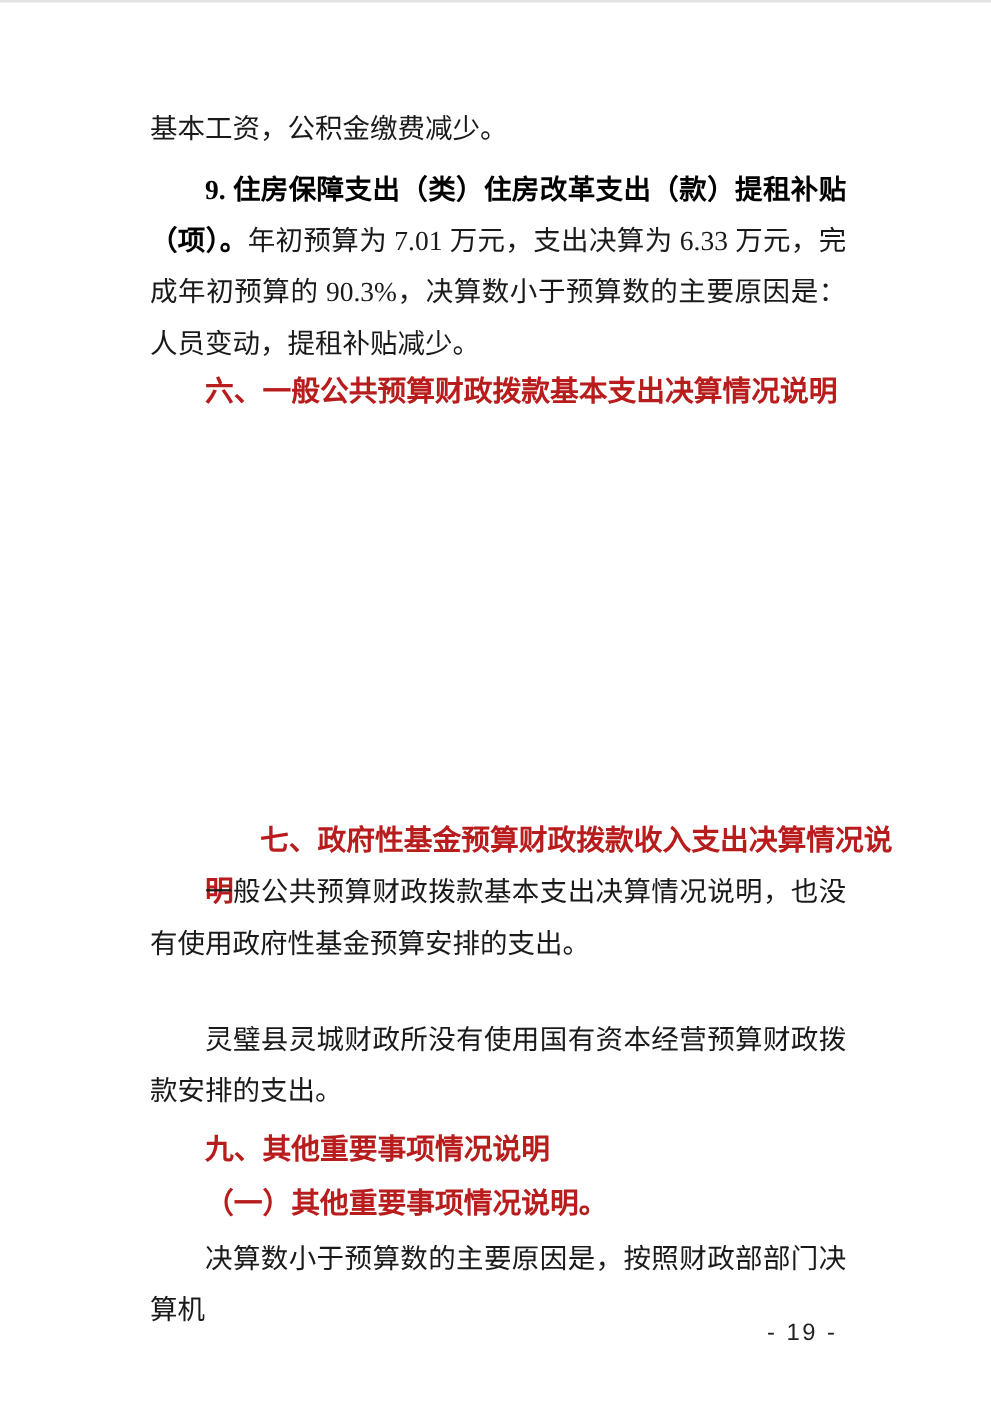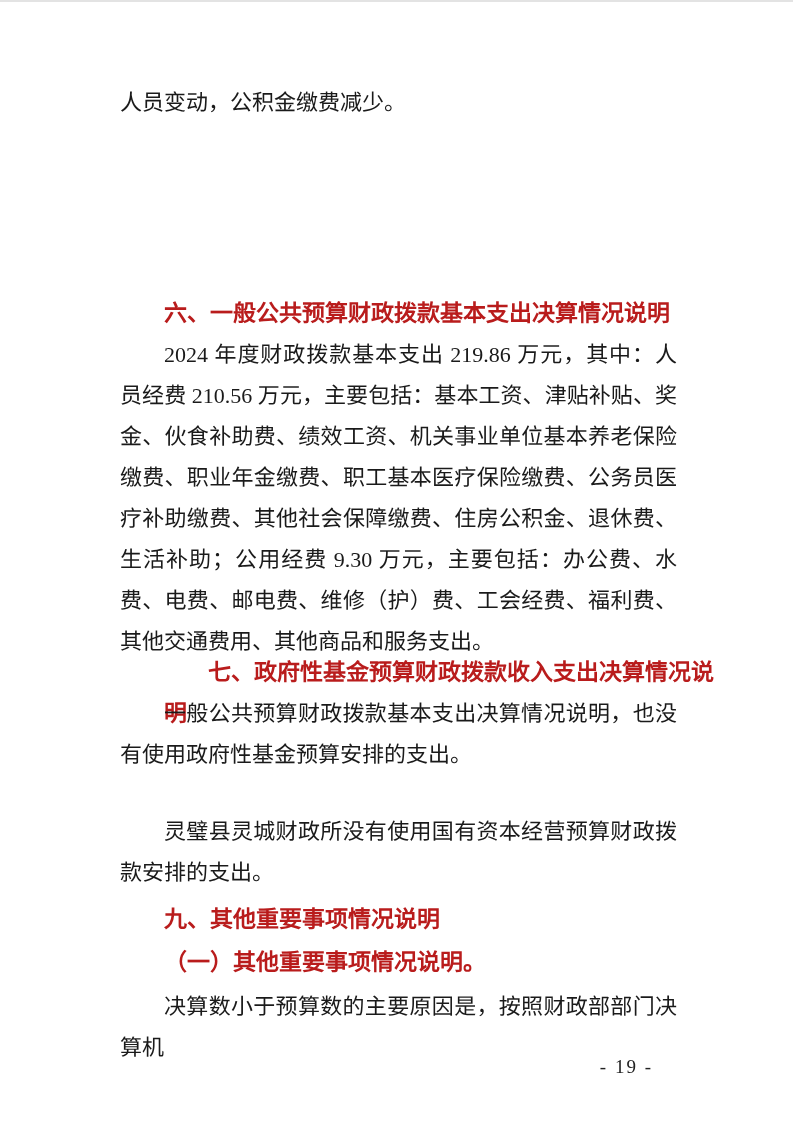--- a/index.html
+++ b/index.html
@@ -45,39 +45,39 @@
     color: #b91c1c;
     text-align: left;
   }
   .lead-bold {
     font-weight: 700;
     color: #000000;
   }
   .page-number {
     position: absolute;
     top: 1056px;
-    right: 140px;
-    font-family: Liberation Serif, serif;
+    right: 123px;
+    font-family: Liberation Sans, sans-serif;
     font-size: 19px;
     letter-spacing: 2px;
     color: #222222;
   }
 </style>
 </head>
 <body>
 
 <div class="page">
   <div class="top-edge-line"></div>
 
-  <div class="block" style="top: 82px;">人员变动，公积金缴费减少。</div>
+  <div class="block" style="top: 82px;">基本工资，公积金缴费减少。</div>
 
+  <div class="block indent" style="top: 131px;"><span class="lead-bold">9. 住房保障支出（类）住房改革支出（款）提租补贴（项）。</span><span>年初预算为 7.01 万元，支出决算为 6.33 万元，完成年初预算的 90.3%，决算数小于预算数的主要原因是：人员变动，提租补贴减少。</span></div>
 
   <div class="block indent heading-sans" style="top: 293px;">六、一般公共预算财政拨款基本支出决算情况说明</div>
 
-  <div class="block indent" style="top: 334px;">2024 年度财政拨款基本支出 219.86 万元，其中：人员经费 210.56 万元，主要包括：基本工资、津贴补贴、奖金、伙食补助费、绩效工资、机关事业单位基本养老保险缴费、职业年金缴费、职工基本医疗保险缴费、公务员医疗补助缴费、其他社会保障缴费、住房公积金、退休费、生活补助；公用经费 9.30 万元，主要包括：办公费、水费、电费、邮电费、维修（护）费、工会经费、福利费、其他交通费用、其他商品和服务支出。</div>
 
   <div class="block indent heading-sans" style="top: 652px; margin-left: 44px;">七、政府性基金预算财政拨款收入支出决算情况说明</div>
 
   <div class="block indent" style="top: 693px;">一般公共预算财政拨款基本支出决算情况说明，也没有使用政府性基金预算安排的支出。</div>
 
 
   <div class="block indent" style="top: 811px;">灵璧县灵城财政所没有使用国有资本经营预算财政拨款安排的支出。</div>
 
   <div class="block indent heading-sans" style="top: 899px;">九、其他重要事项情况说明</div>
 

